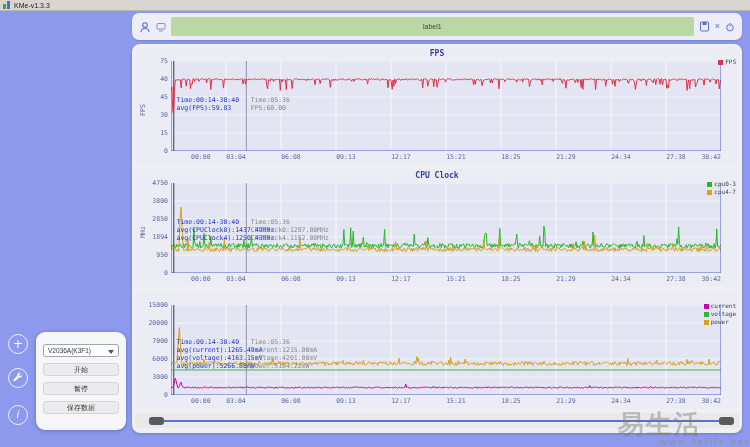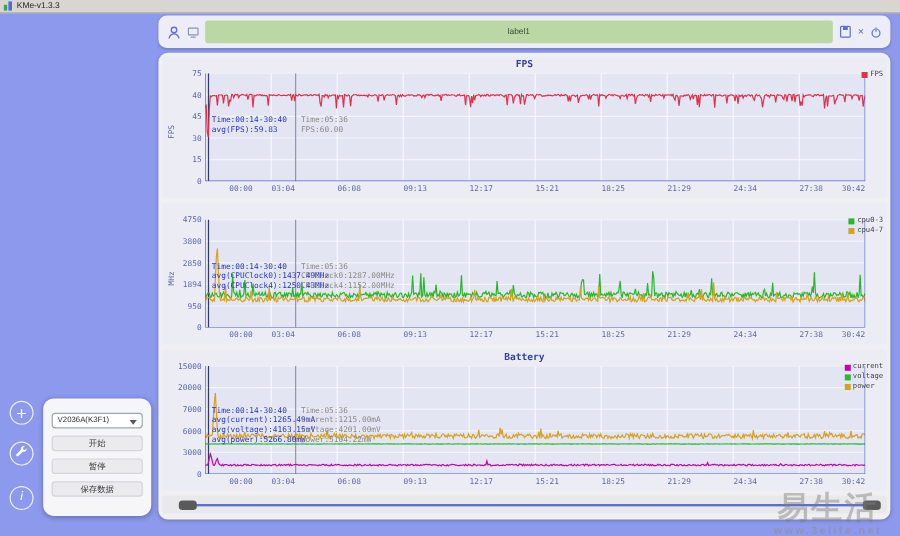--- a/index.html
+++ b/index.html
@@ -47,24 +47,24 @@
 
   .control-panel { position:absolute; left:36px; top:332px; width:90px; height:98px; background:#f6f6f9;
     border-radius:9px; box-shadow:0 1px 4px rgba(0,0,0,.25); padding:12px 7px 0 7px; }
   .device-select { position:relative; height:13px; background:#fff; border:1px solid #9aa; border-radius:3px;
     font-size:6.5px; color:#333; display:flex; align-items:center; padding:0 4px; margin-bottom:6px; cursor:pointer; }
   .select-chevron { position:absolute; right:4px; top:5px; width:0; height:0;
     border-left:3px solid transparent; border-right:3px solid transparent; border-top:4px solid #555; }
   .cp-button { height:13px; background:#ebebee; border:1px solid #d5d5da; border-radius:3px; font-size:7px;
     color:#333; display:flex; align-items:center; justify-content:center; margin-bottom:6px; cursor:pointer; }
 
-  .watermark { position:absolute; right:15px; bottom:0; text-align:center; z-index:9; pointer-events:none; }
+  .watermark { position:absolute; right:0; bottom:0; text-align:left; z-index:9; pointer-events:none; }
   .watermark-brand { font-size:26px; font-weight:bold; color:rgba(125,125,125,.45); line-height:1;
     font-family:"DejaVu Sans", sans-serif; letter-spacing:2px; }
-  .watermark-site { font-size:9px; letter-spacing:2px; color:rgba(145,145,145,.65); font-weight:bold; }
+  .watermark-site { font-size:9px; letter-spacing:2px; color:rgba(145,145,145,.65); font-weight:bold;margin-left:42px; }
 </style>
 </head>
 <body>
 
 <div class="window">
 
   <div class="titlebar">
     <svg width="8" height="8" viewBox="0 0 8 8">
       <rect x="0" y="3" width="3" height="5" fill="#3aa55a"></rect>
       <rect x="4" y="0" width="3" height="8" fill="#4a6fd0"></rect>
@@ -160,20 +160,21 @@
             <div class="x-tick-label" style="left: 100%; transform: translateX(-100%);">30:42</div>
           </div>
           <div class="chart-legend">
             <div class="legend-item">
               <div class="legend-swatch" style="background: rgb(224, 49, 75);"></div>
               <div class="legend-label">FPS</div>
             </div>
           </div>
         </div>
         <div class="chart-card">
+          <div class="chart-title">CPU Clock</div>
           <div class="chart-ylabel">MHz</div>
           <div class="chart-plot">
             <svg viewBox="0 0 1000 100" preserveAspectRatio="none">
               <line x1="0" y1="0" x2="0" y2="100" stroke="rgba(255,255,255,0.7)" vector-effect="non-scaling-stroke"></line>
               <line x1="100" y1="0" x2="100" y2="100" stroke="rgba(255,255,255,0.7)" vector-effect="non-scaling-stroke"></line>
               <line x1="200" y1="0" x2="200" y2="100" stroke="rgba(255,255,255,0.7)" vector-effect="non-scaling-stroke"></line>
               <line x1="300" y1="0" x2="300" y2="100" stroke="rgba(255,255,255,0.7)" vector-effect="non-scaling-stroke"></line>
               <line x1="400" y1="0" x2="400" y2="100" stroke="rgba(255,255,255,0.7)" vector-effect="non-scaling-stroke"></line>
               <line x1="500" y1="0" x2="500" y2="100" stroke="rgba(255,255,255,0.7)" vector-effect="non-scaling-stroke"></line>
               <line x1="600" y1="0" x2="600" y2="100" stroke="rgba(255,255,255,0.7)" vector-effect="non-scaling-stroke"></line>
@@ -226,21 +227,20 @@
               <div class="legend-swatch" style="background: rgb(39, 184, 39);"></div>
               <div class="legend-label">cpu0-3</div>
             </div>
             <div class="legend-item">
               <div class="legend-swatch" style="background: rgb(216, 161, 30);"></div>
               <div class="legend-label">cpu4-7</div>
             </div>
           </div>
         </div>
         <div class="chart-card">
-          <div class="chart-title">Battery</div>
           <div class="chart-plot">
             <svg viewBox="0 0 1000 100" preserveAspectRatio="none">
               <line x1="0" y1="0" x2="0" y2="100" stroke="rgba(255,255,255,0.7)" vector-effect="non-scaling-stroke"></line>
               <line x1="100" y1="0" x2="100" y2="100" stroke="rgba(255,255,255,0.7)" vector-effect="non-scaling-stroke"></line>
               <line x1="200" y1="0" x2="200" y2="100" stroke="rgba(255,255,255,0.7)" vector-effect="non-scaling-stroke"></line>
               <line x1="300" y1="0" x2="300" y2="100" stroke="rgba(255,255,255,0.7)" vector-effect="non-scaling-stroke"></line>
               <line x1="400" y1="0" x2="400" y2="100" stroke="rgba(255,255,255,0.7)" vector-effect="non-scaling-stroke"></line>
               <line x1="500" y1="0" x2="500" y2="100" stroke="rgba(255,255,255,0.7)" vector-effect="non-scaling-stroke"></line>
               <line x1="600" y1="0" x2="600" y2="100" stroke="rgba(255,255,255,0.7)" vector-effect="non-scaling-stroke"></line>
               <line x1="700" y1="0" x2="700" y2="100" stroke="rgba(255,255,255,0.7)" vector-effect="non-scaling-stroke"></line>

